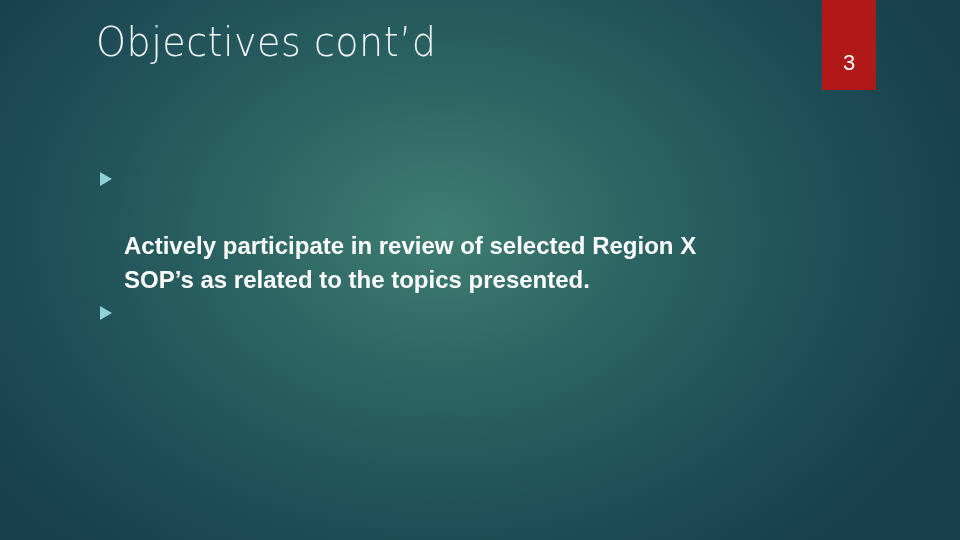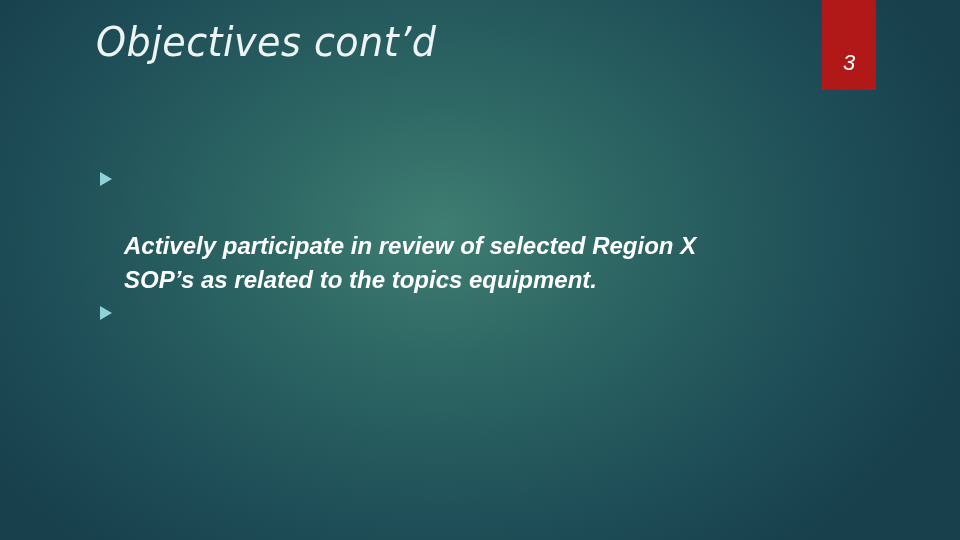--- a/index.html
+++ b/index.html
@@ -2,21 +2,21 @@
 <html><head>
   <meta charset="utf-8">
   <style>
     html, body { margin: 0; padding: 0; }
     body {
       width: 960px; height: 540px; overflow: hidden; position: relative;
       background: radial-gradient(ellipse 560px 420px at 440px 230px, #3f7e72 0%, #2c6563 35%, #1f4f58 70%, #173f4c 100%);
       font-family: "Liberation Sans", sans-serif;
       color: #ffffff;
     }
-    .slide { position: absolute; inset: 0; font-style: italic; }
+    .slide { position: absolute; inset: 0; }
     .title {
       position: absolute; left: 96px; top: 20px;
       font-size: 41px; font-weight: normal; letter-spacing: 0.5px;
       color: #eef4f3; line-height: 1.1; white-space: nowrap;
       font-family: "DejaVu Sans", sans-serif; font-weight: 200;
       transform: scaleX(0.93); transform-origin: left top;
     }
     .page-tab {
       position: absolute; left: 822px; top: 0; width: 54px; height: 90px;
       background: #b01918;
@@ -50,20 +50,20 @@
   <div class="title">Objectives cont’d</div>
 
   <div class="page-tab">
     <div class="page-num">3</div>
   </div>
 
   <ul class="bullets">
     <li class="bullet">
       <span class="arrow"></span>
       <span>Actively participate in review of selected Region X
-SOP’s as related to the topics equipment.</span>
+SOP’s as related to the topics presented.</span>
     </li>
     <li class="bullet tight">
       <span class="arrow"></span>
       
     </li>
   </ul>
 </div>
 
 </body></html>

